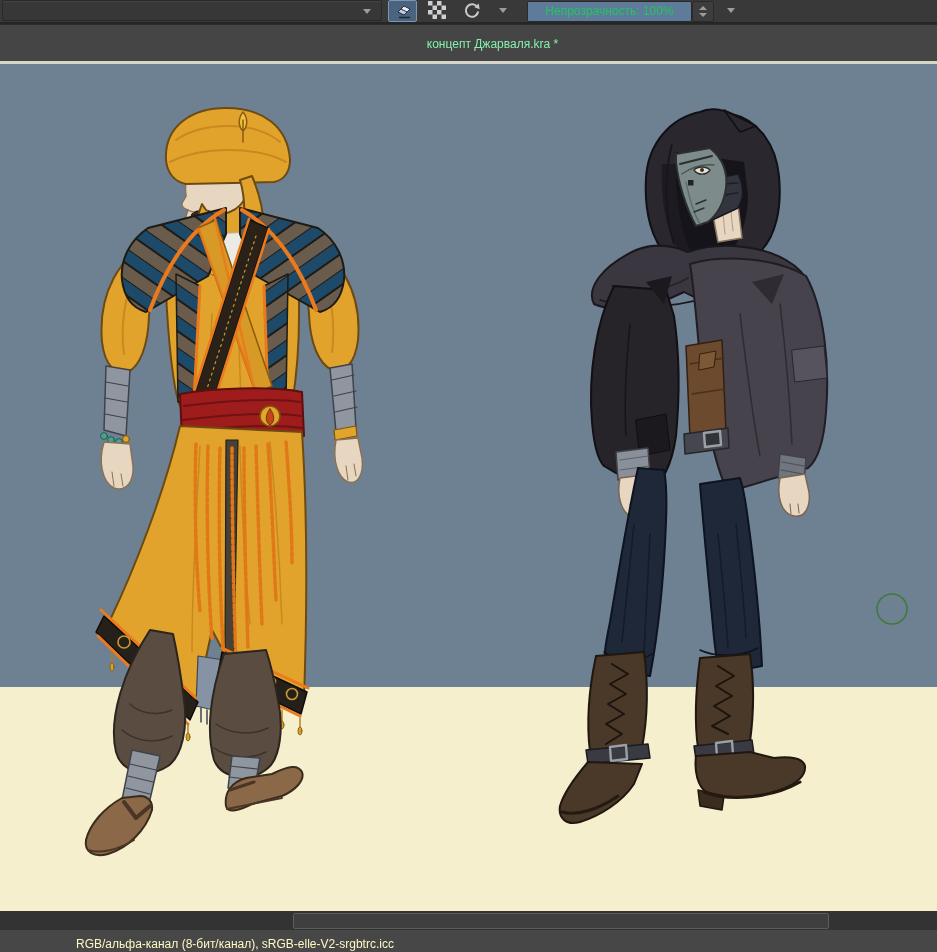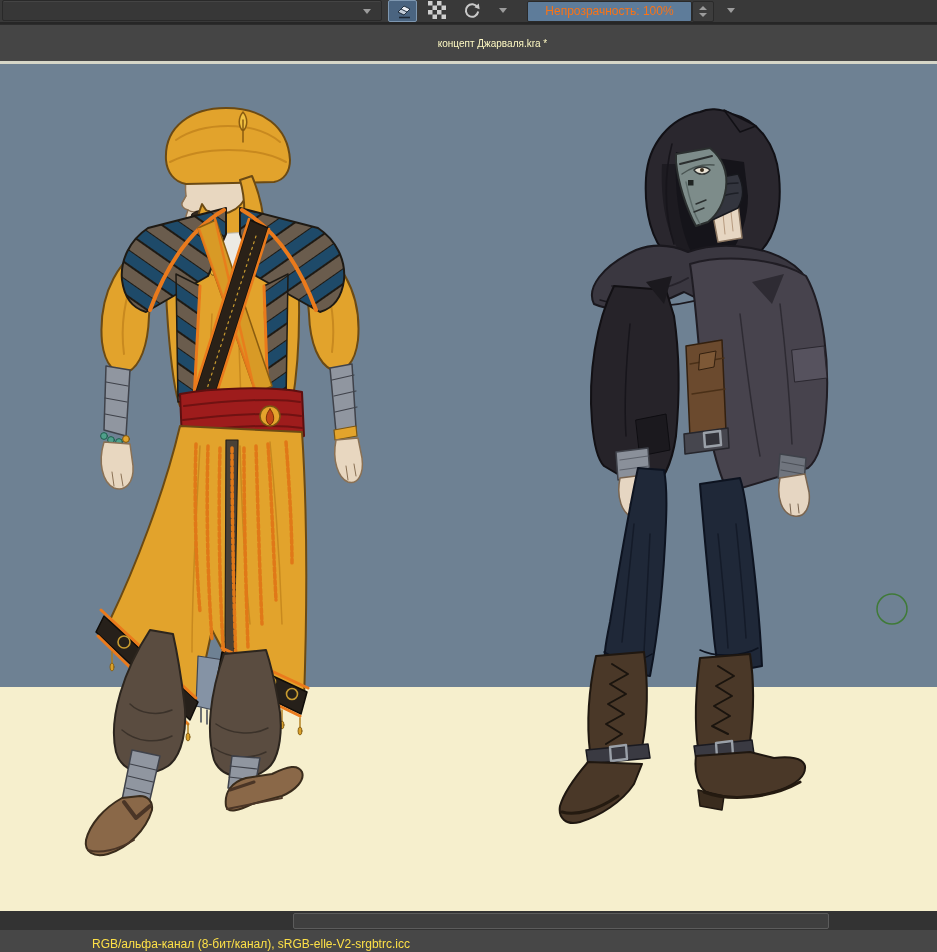--- a/index.html
+++ b/index.html
@@ -11,37 +11,37 @@
   .preset-combo{position:absolute;left:2px;top:0;width:378px;height:19px;background:#373737;border:1px solid #292929;border-radius:2px;box-shadow:inset 0 1px 0 #444;}
   .preset-combo .arrow-down{position:absolute;right:10px;top:8px;}
   .tb-btn{position:absolute;top:0;height:20px;display:flex;align-items:center;justify-content:center;}
   .eraser-btn{left:388px;width:27px;background:#4a6480;border:1px solid #7e97b0;border-radius:2px;}
   .checker-btn{left:425px;width:24px;}
   .reload-btn{left:458px;width:28px;}
   .arrow-btn{width:18px;}
   .arrow-down{width:0;height:0;border-left:4px solid transparent;border-right:4px solid transparent;border-top:5px solid #9c9c9c;}
   .slider{position:absolute;top:1px;height:19px;background:#3f3f3f;border:1px solid #2a2a2a;border-radius:2px;overflow:hidden;}
   .slider .fill{position:absolute;left:0;top:0;bottom:0;background:#5e7c9a;}
-  .slider .txt{position:absolute;left:0;right:0;top:2px;text-align:center;font-size:12px;color:#f97316;white-space:nowrap;}
+  .slider .txt{position:absolute;left:0;right:0;top:2px;text-align:center;font-size:12px;color:#22c55e;white-space:nowrap;}
   #opacity-slider{left:527px;width:163px;}
   #size-slider{left:753px;width:182px;}
   .spinner{position:absolute;left:692px;top:1px;width:20px;height:19px;background:#3d3d3d;border:1px solid #2a2a2a;border-radius:2px;display:flex;flex-direction:column;align-items:center;justify-content:center;gap:3px;}
   .tri-up{width:0;height:0;border-left:4px solid transparent;border-right:4px solid transparent;border-bottom:4px solid #9c9c9c;}
   .tri-dn{width:0;height:0;border-left:4px solid transparent;border-right:4px solid transparent;border-top:4px solid #9c9c9c;}
   
   .tabbar{position:absolute;left:0;top:24px;width:937px;height:37px;background:#454545;border-top:1px solid #2c2c2c;display:flex;align-items:center;justify-content:center;}
-  .tabbar .tab{font-size:10px;color:#fef9c3;padding-left:48px;}
+  .tabbar .tab{font-size:12px;color:#86efac;padding-left:48px;}
   .canvas-topline{position:absolute;left:0;top:61px;width:937px;height:3px;background:#d6d6c8;}
   
   .canvas-wrap{position:absolute;left:0;top:64px;width:937px;height:847px;}
   
   .hscroll{position:absolute;left:0;top:911px;width:937px;height:19px;background:#333333;}
   .hscroll .handle{position:absolute;left:293px;top:2px;width:534px;height:14px;background:#3f3f3f;border:1px solid #5c5c5c;border-radius:2px;}
   .statusbar{position:absolute;left:0;top:930px;width:937px;height:22px;background:#474747;}
-  .statusbar .info{position:absolute;left:92px;top:7px;font-size:12px;color:#fde047;white-space:nowrap;}
+  .statusbar .info{position:absolute;left:76px;top:7px;font-size:12px;color:#fef9c3;white-space:nowrap;}
   svg{display:block;}
 </style>
 </head>
 <body>
 <div id="app">
 
   <div class="toolbar">
     <div class="preset-combo">
       <span class="arrow-down"></span>
     </div>

